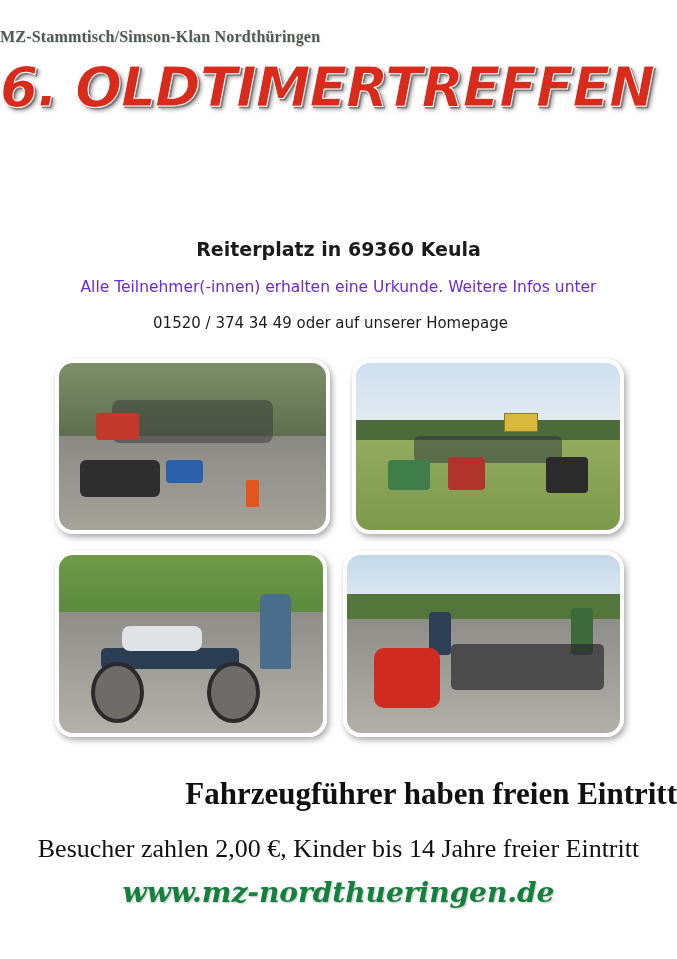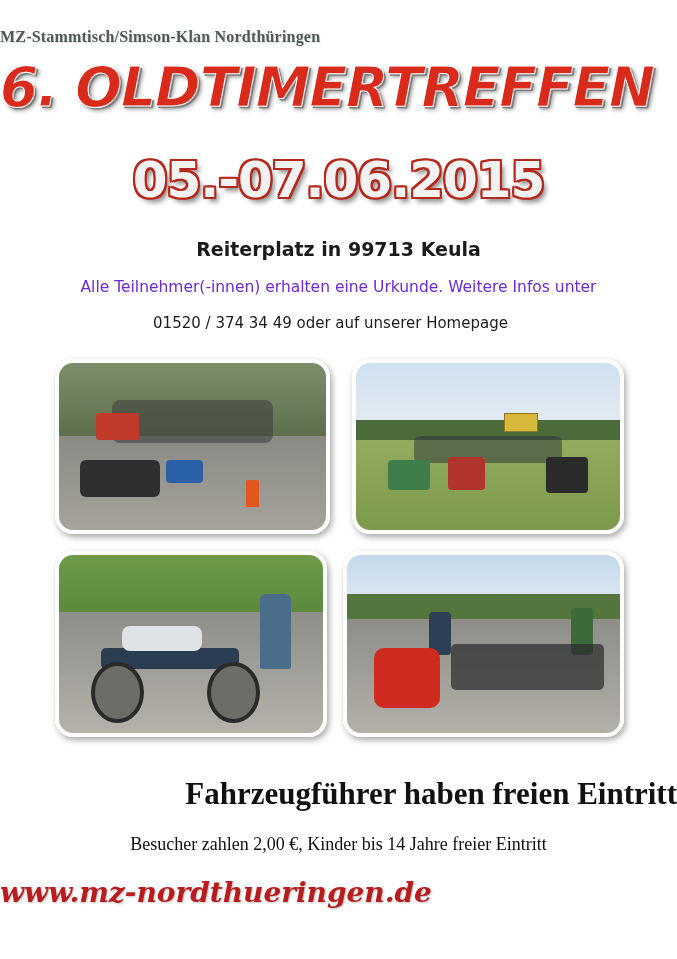--- a/index.html
+++ b/index.html
@@ -181,48 +181,48 @@
     font-size: 31px;
     color: #111111;
   }
   .footer-2 {
     position: absolute;
     top: 834px;
     left: 0;
     width: 677px;
     text-align: center;
     font-family: "Liberation Serif", serif;
-    font-size: 18px;
+    font-size: 26px;
     color: #111111;
   }
   .footer-url {
     position: absolute;
     top: 876px;
     left: 0;
     width: 677px;
+    text-align: center;
     font-family: "DejaVu Serif", serif;
     font-weight: bold;
     font-style: italic;
     font-size: 28px;
-    color: #b91c1c;
+    color: #15803d;
     text-shadow: 1px 1px 2px rgba(0,0,0,0.25);
   }
 </style>
 </head>
 <body>
 
 <div class="poster">
 
   <div class="club-line">MZ-Stammtisch/Simson-Klan Nordthüringen</div>
 
   <div class="main-title">6. OLDTIMERTREFFEN</div>
 
-  <div class="date-line">05.-07.06.2015</div>
-
-  <div class="venue-line">Reiterplatz in 99713 Keula</div>
+
+  <div class="venue-line">Reiterplatz in 69360 Keula</div>
 
   <div class="info-line-1">Alle Teilnehmer(-innen) erhalten eine Urkunde. Weitere Infos unter</div>
   <div class="info-line-2">01520 / 374 34 49 oder auf unserer Homepage</div>
 
   <div class="photo" id="photo-1">
     <div class="sky"></div>
     <div class="ground"></div>
     <div class="blob-people"></div>
     <div class="blob-red"></div>
     <div class="blob-dark"></div>

